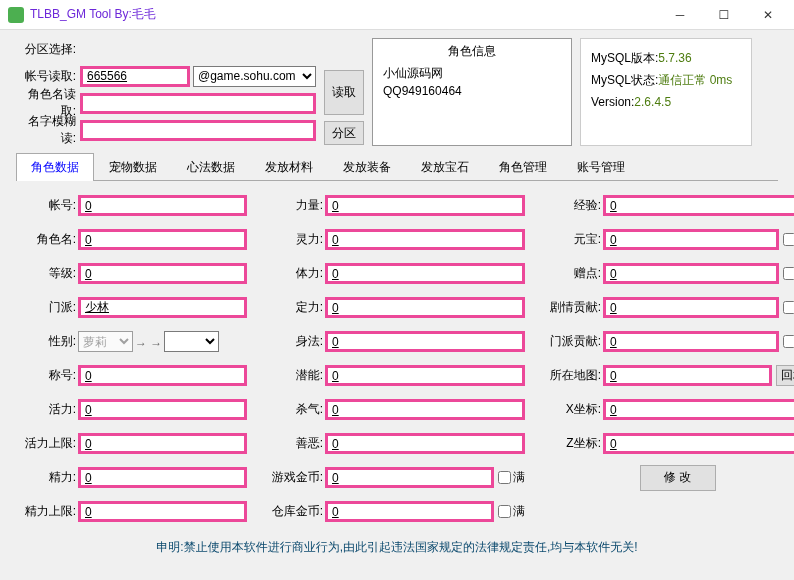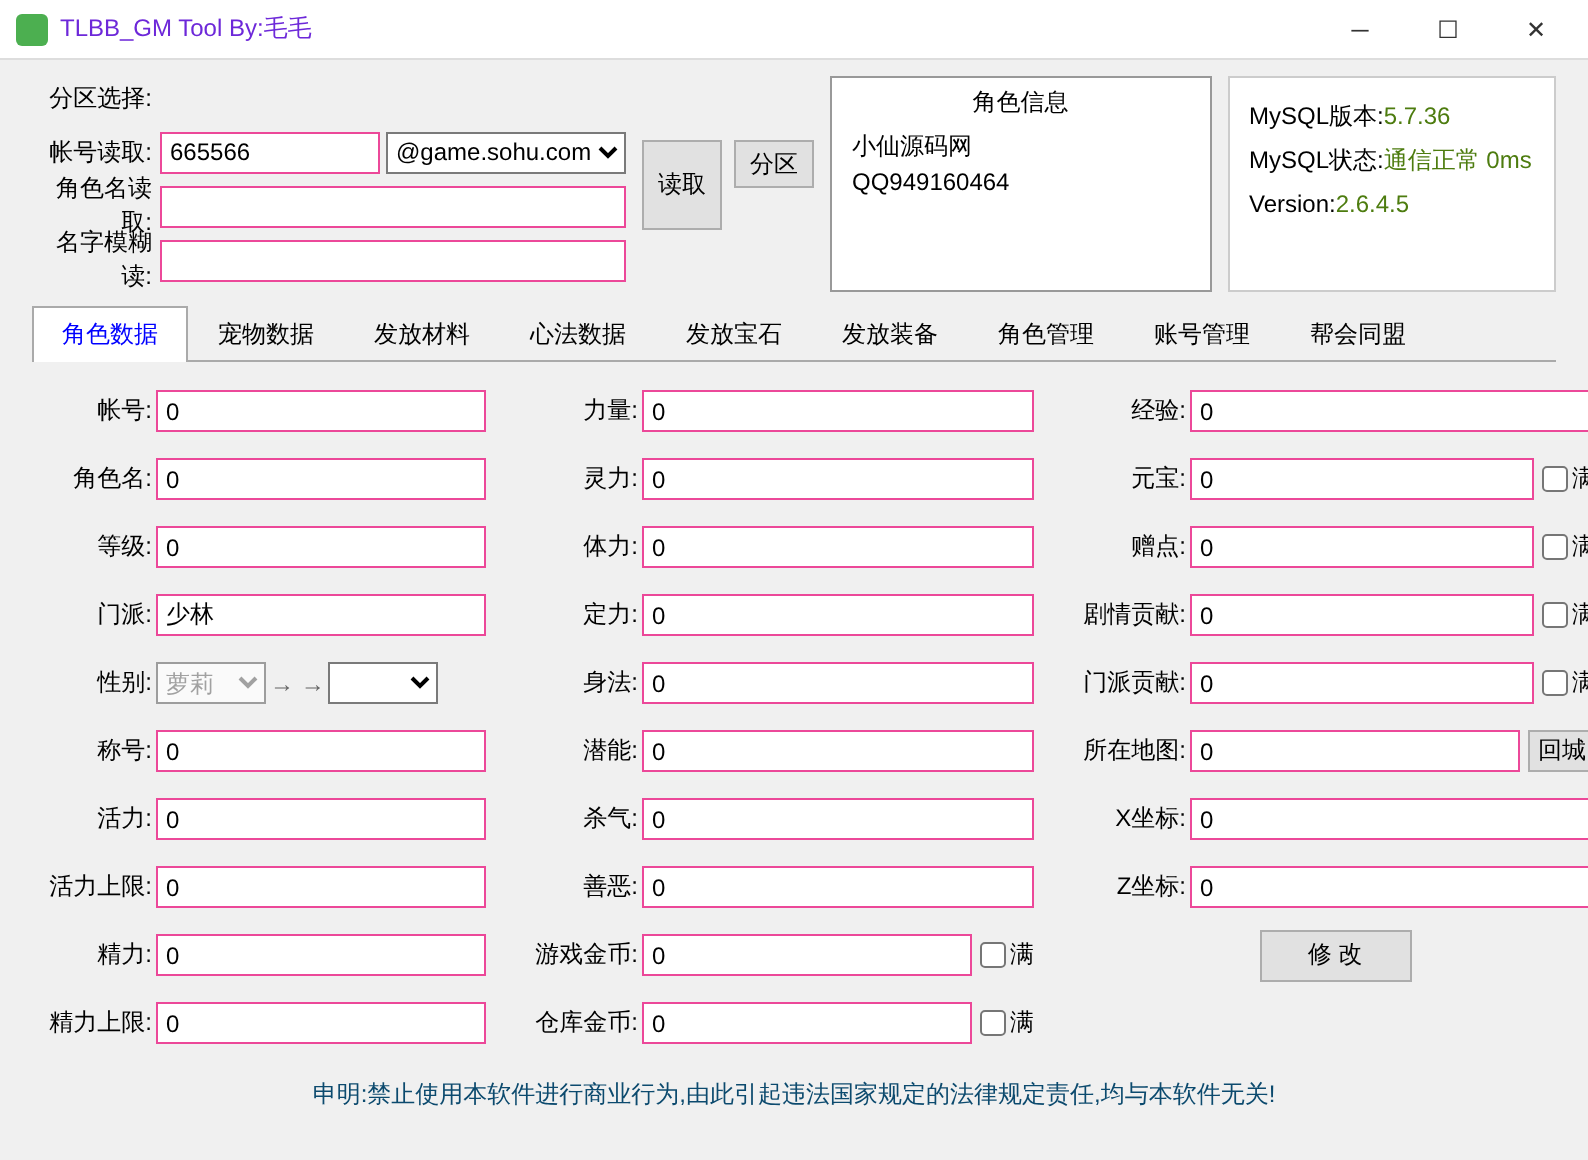--- a/index.html
+++ b/index.html
@@ -6,23 +6,23 @@
 body { background: #f0f0f0; width: 794px; height: 580px; overflow: hidden; }
 .titlebar { height: 30px; background: #fff; display: flex; align-items: center; padding: 0 4px 0 8px; border-bottom: 1px solid #ddd; }
 .titlebar .icon { width: 16px; height: 16px; background: #4CAF50; border-radius: 3px; margin-right: 6px; }
 .titlebar .title { flex: 1; color: #6d28d9; }
 .winbtn { width: 44px; height: 28px; display: flex; align-items: center; justify-content: center; color: #333; }
 .content { padding: 8px 16px 2px 16px; background: #f0f0f0; }
 .toprow { display: flex; gap: 8px; margin-bottom: 6px; }
 .leftform { width: 300px; }
 .frow { display: flex; align-items: center; margin-bottom: 5px; height: 22px; }
 .frow label { width: 60px; text-align: right; margin-right: 4px; color: #000; }
-.inp { flex: 1; height: 21px; border: 1px solid #ec4899; background: #fff; padding: 0 4px; font-size: 12px; }
+.inp { flex: 1; height: 21px; border: 3px solid #ec4899; background: #fff; padding: 0 4px; font-size: 12px; text-decoration: underline; }
 .sel { height: 21px; border: 1px solid #7a7a7a; background: #fff; font-size: 12px; }
-.btncol { display: flex; gap: 6px; justify-content: flex-start; padding-top: 32px; }
+.btncol { display: flex; flex-direction: column; gap: 6px; justify-content: flex-start; padding-top: 32px; }
 .btn { width: 40px; height: 45px; border: 1px solid #adadad; background: #e1e1e1; cursor: pointer; font-size: 12px; display:flex;align-items:center;justify-content:center; }
 .btn.small { height: 24px; width: 40px; }
 .infobox { border: 1px solid #999; background: #fff; padding: 4px; width: 200px; text-align: center; }
 .infobox .bh { font-size: 12px; margin-bottom: 4px; }
 .infobox .bl { font-size: 12px; color: #000; text-align: left; padding-left: 6px; line-height: 18px; }
 .statusbox { border: 1px solid #ccc; background: #fff; padding: 8px 10px; width: 172px; font-size: 12px; line-height: 22px; }
 .statusbox .k { color: #000; }
 .statusbox .v { color: #4d7c0f; }
 .tabs { display: flex; border-bottom: 1px solid #aaa; margin-top: 4px; }
 .tab { padding: 5px 14px; cursor: pointer; border: 1px solid transparent; border-bottom: none; position: relative; top: 1px; color: #000; }
@@ -80,27 +80,26 @@
     <div class="statusbox">
       <div><span class="k">MySQL版本:</span><span class="v">5.7.36</span></div>
       <div><span class="k">MySQL状态:</span><span class="v">通信正常  0ms</span></div>
       <div><span class="k">Version:</span><span class="v">2.6.4.5</span></div>
     </div>
   </div>
 
   <div class="tabs">
     <div class="tab active">角色数据</div>
     <div class="tab">宠物数据</div>
+    <div class="tab">心法数据</div>
     <div class="tab">发放材料</div>
-    <div class="tab">心法数据</div>
+    <div class="tab">发放装备</div>
     <div class="tab">发放宝石</div>
-    <div class="tab">发放装备</div>
     <div class="tab">角色管理</div>
     <div class="tab">账号管理</div>
-    <div class="tab">帮会同盟</div>
   </div>
 
   <div class="formgrid">
     <div class="col">
       <div class="grow">
           <label>帐号:</label>
           <input class="inp" value="0" style="">
         </div>
       <div class="grow">
           <label>角色名:</label>

